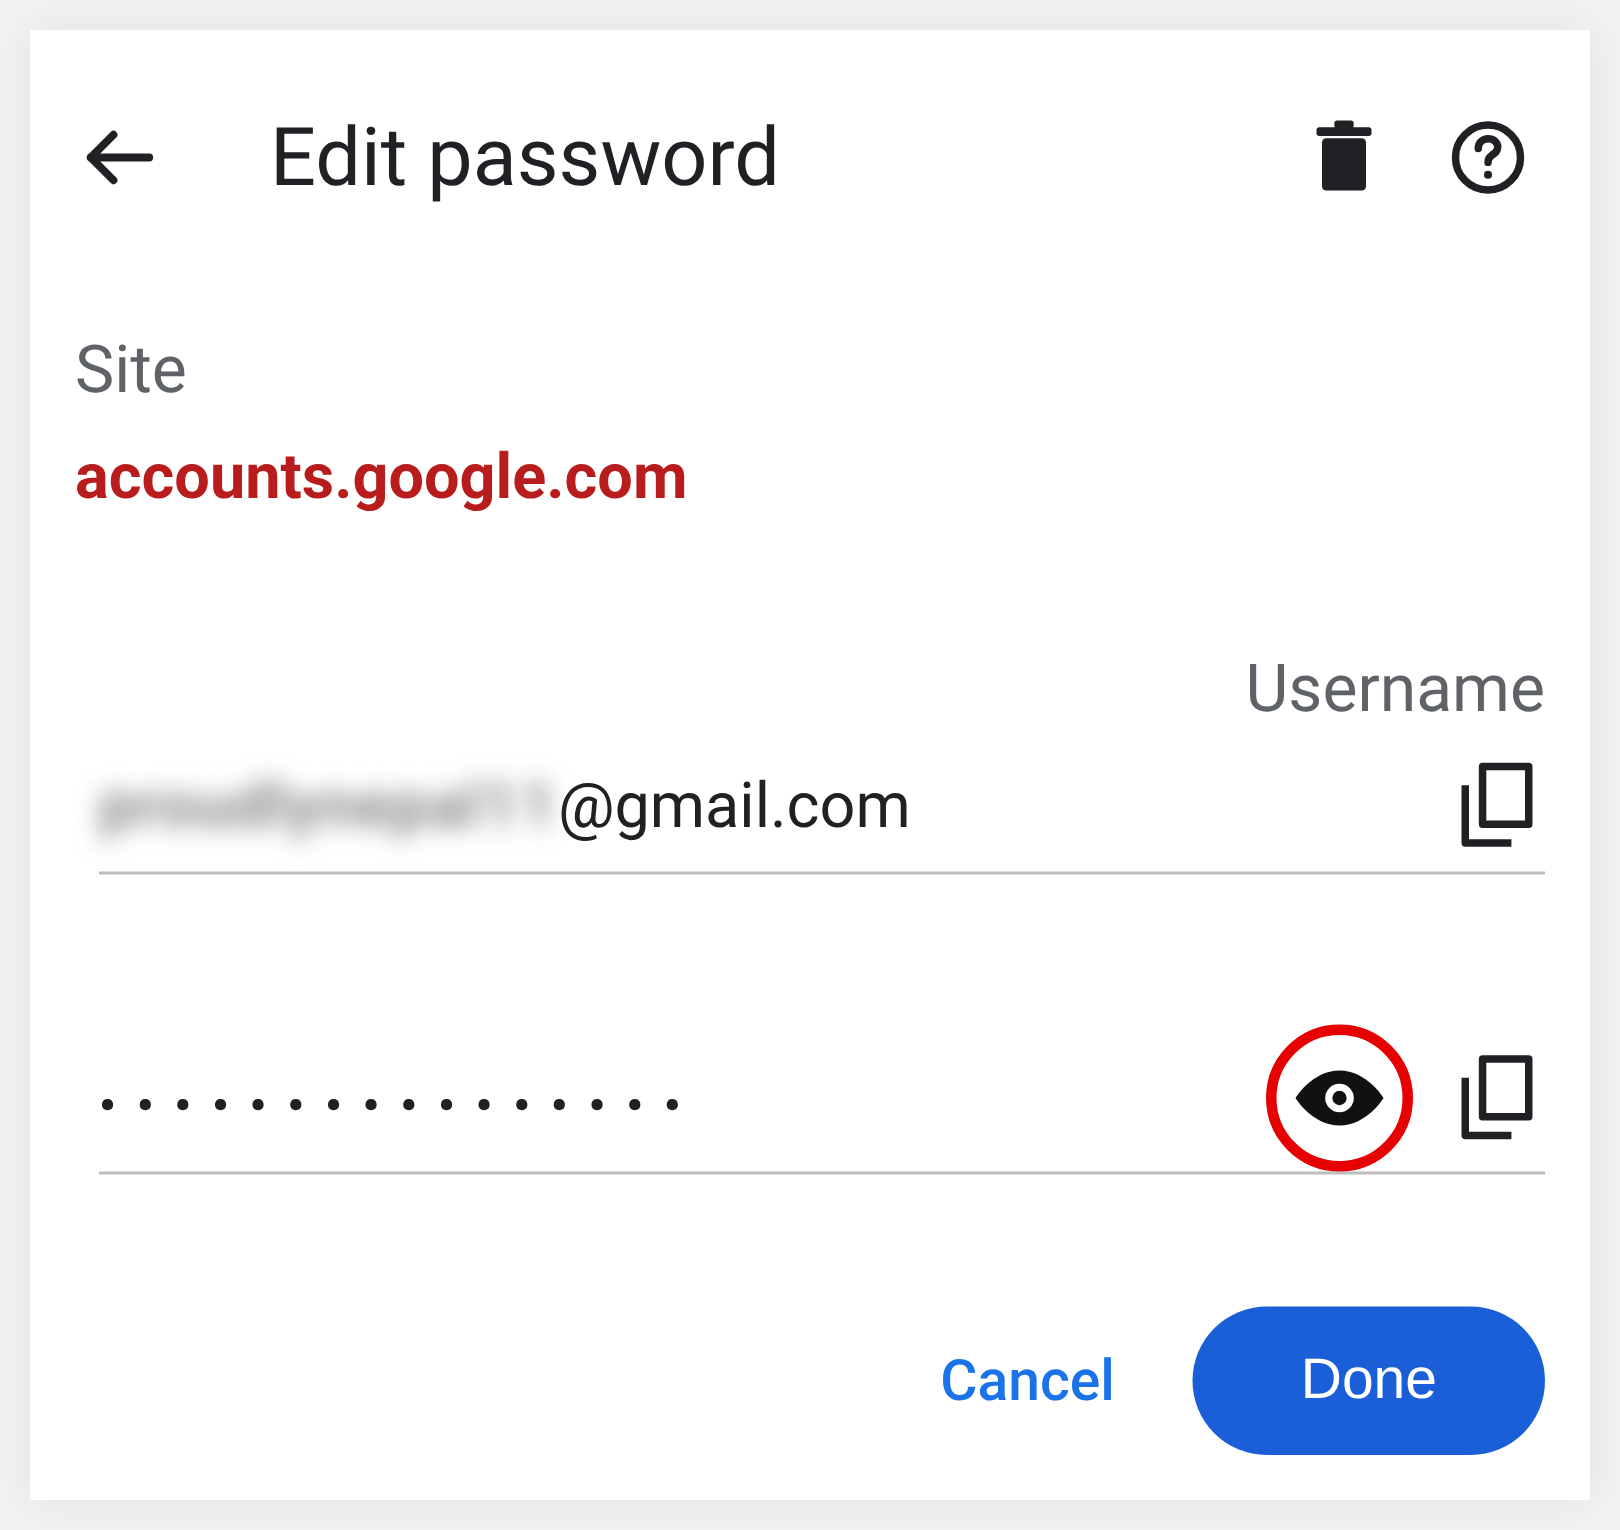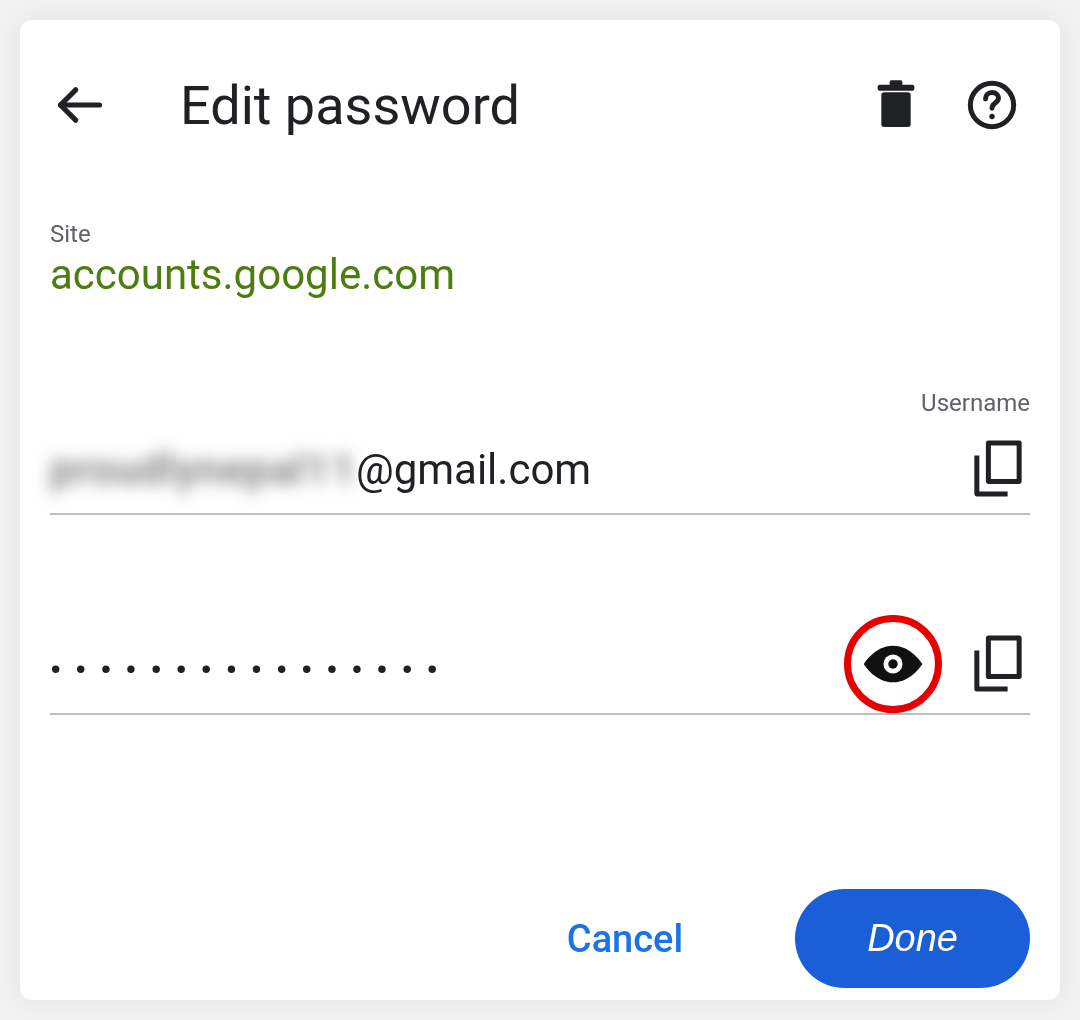--- a/index.html
+++ b/index.html
@@ -8,21 +8,21 @@
     width: 1080px; height: 1020px;
     font-family: Roboto, "Helvetica Neue", Arial, sans-serif;
     background: #f2f2f2;
     color: #202124;
   }
   .card {
     position: absolute;
     left: 20px; top: 20px;
     width: 1040px; height: 980px;
     background: #ffffff;
-    border-radius: 12px;
+    border-radius: 0;
     box-shadow: 0 0 30px rgba(0,0,0,0.07);
   }
   
   .header {
     display: flex;
     align-items: center;
     padding: 40px 30px 0 30px;
     height: 130px;
   }
   .back-btn {
@@ -45,34 +45,36 @@
     width: 56px; height: 56px;
     display: flex; align-items: center; justify-content: center;
     cursor: pointer;
   }
   
   .body {
     padding: 70px 30px 0 30px;
   }
   .group { position: relative; }
   .label {
-    font-size: 24px;
+    font-size: 44px;
     color: #5f6368;
   }
   .site-value {
     font-size: 42px;
-    color: #4d7c0f;
-    margin-top: 2px;
+    color: #b91c1c;
+    margin-top: 22px;
+    font-weight: bold;
   }
   .group-username { margin-top: 90px; text-align: right; }
   .group-password { margin-top: 100px; }
   .field-row {
     display: flex;
     align-items: center;
     border-bottom: 2px solid #bdbdbd;
+    margin-left: 16px;
   }
   .group-username .field-row { height: 90px; margin-top: 8px; }
   .group-password .field-row { height: 100px; margin-top: 6px; }
   .blurred-chunk {
     display: inline-block;
     filter: blur(8px);
     color: #7a7a7a;
     font-weight: 600;
     letter-spacing: 1px;
     user-select: none;
@@ -98,40 +100,39 @@
   }
   .eye-highlight {
     border: 7px solid #e60000;
     border-radius: 50%;
     width: 98px; height: 98px;
     display: flex; align-items: center; justify-content: center;
   }
   
   .footer {
     position: absolute;
-    right: 30px; bottom: 12px;
-    display: flex; align-items: center; gap: 96px;
+    right: 30px; bottom: 30px;
+    display: flex; align-items: center; gap: 36px;
   }
   .cancel {
     font-size: 38px;
     font-weight: 500;
     color: #1a73e8;
     cursor: pointer;
     padding: 10px 16px;
   }
   .done {
     font-size: 38px;
     font-weight: 500;
     color: #ffffff;
     background: #1a5fd8;
     border: none;
     border-radius: 60px;
     padding: 28px 72px;
     cursor: pointer;
-    font-style: italic;
   }
   svg { display: block; }
 </style>
 </head>
 <body>
 
 <div class="card">
 
   <div class="header">
     <div class="back-btn">

